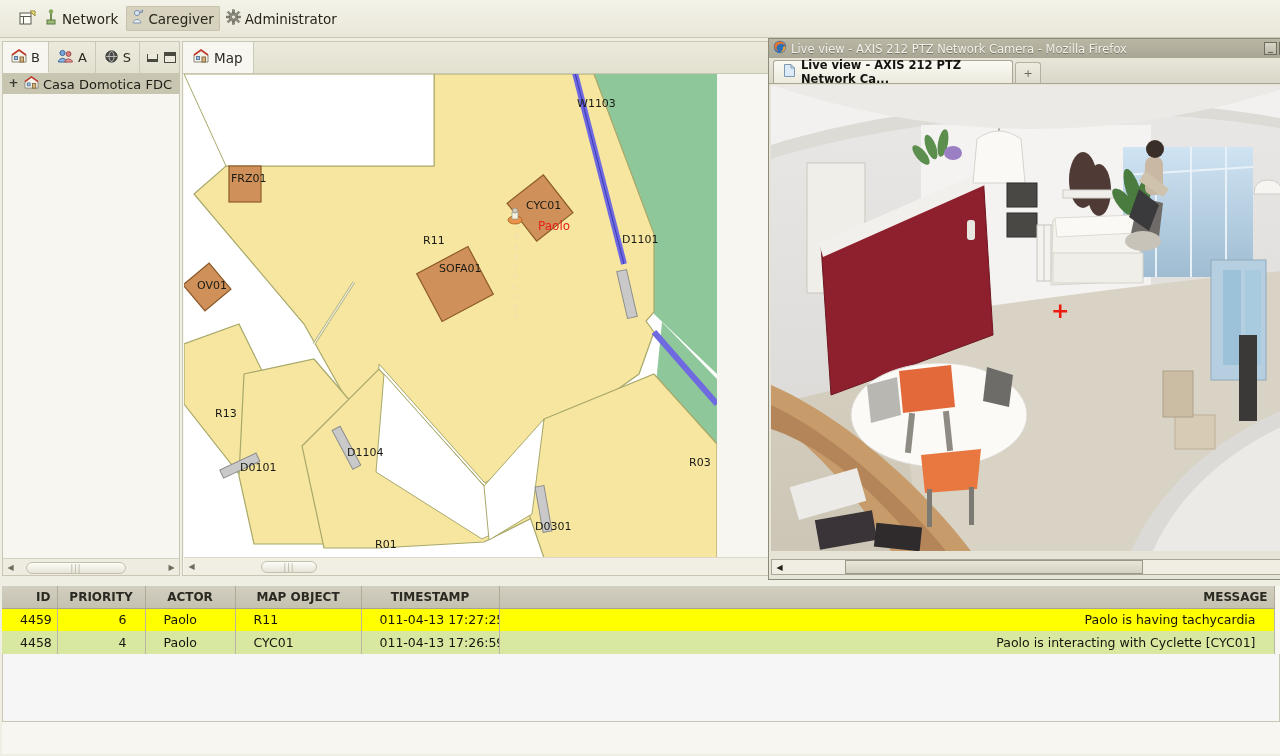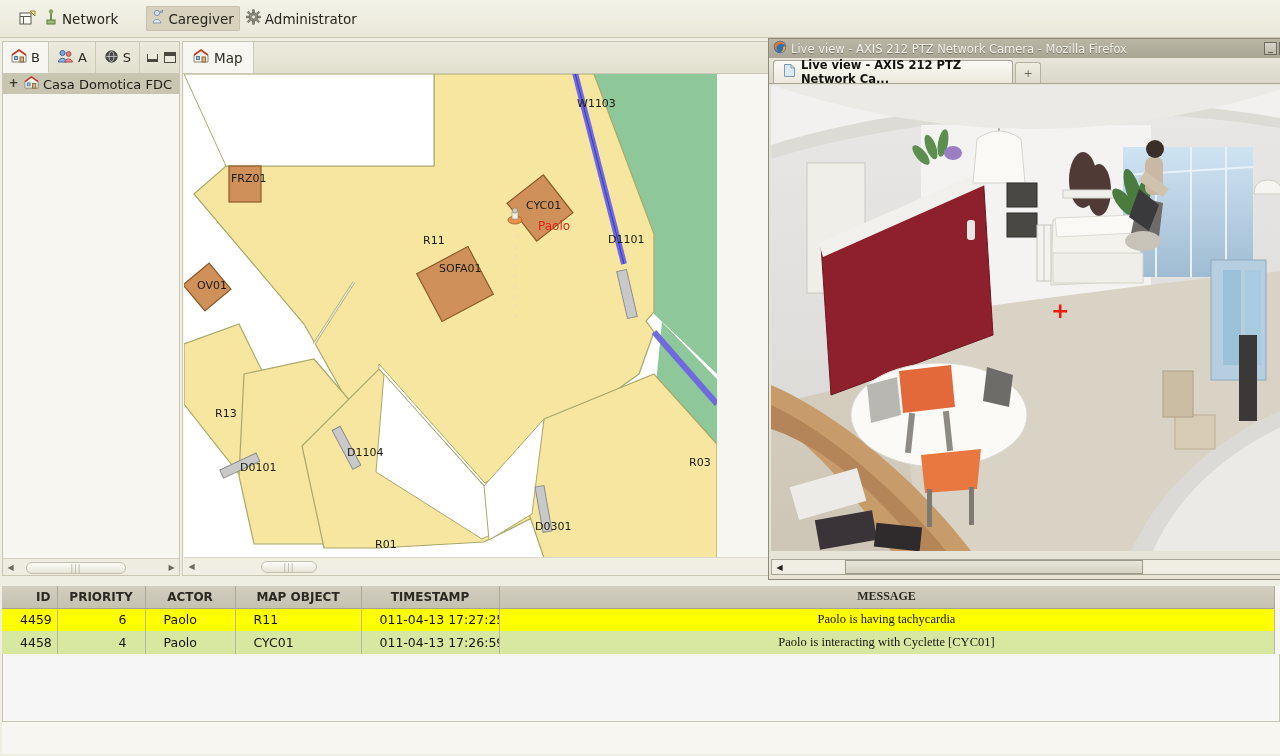--- a/index.html
+++ b/index.html
@@ -23,21 +23,21 @@
   }
   .menu-icon-btn {
     width: 26px; height: 22px; display: inline-flex; align-items: center; justify-content: center;
   }
   .menu-item {
     display: inline-flex; align-items: center; gap: 4px;
     padding: 3px 6px 3px 4px; margin-right: 2px;
     color: #27251d; font-size: 13.5px; white-space: nowrap;
     border-radius: 2px;
   }
-  .menu-item.selected { background: #d6d2bd; box-shadow: inset 0 0 0 1px #c6c2ad; margin-left: 20px; }
+  .menu-item.selected { background: #d6d2bd; box-shadow: inset 0 0 0 1px #c6c2ad; }
 
   
   .workbench { position: absolute; left: 0; top: 38px; width: 1280px; height: 546px; }
 
   
   .navpanel {
     position: absolute; left: 2px; top: 3px; width: 178px; height: 535px;
     background: #f7f6f0; border: 1px solid #c9c6b4;
   }
   .nav-tabbar {
@@ -164,21 +164,21 @@
     font-size: 12px; font-weight: bold; color: #2b2a22; height: 22px; padding: 0 6px;
   }
   table.alerts-table td {
     border-right: 1px solid #b9b6a6; height: 23px; padding: 0 18px;
     font-size: 12.5px; color: #15140f; overflow: hidden; white-space: nowrap;
   }
   tr.sev-high td { background: #ffff00; }
   tr.sev-low td { background: #d9e8a0; }
   .ta-right { text-align: right; }
   .ta-center { }
-  .ta-left { text-align: center; font-family: Liberation Serif, serif; }
+  .ta-left { text-align: right; }
   .alerts-body-bg { background: #f7f6f7; border: 1px solid #c9c6b4; border-top: none; height: 68px; }
 
   
   .ico { display: inline-block; vertical-align: middle; }
 </style>
 </head>
 <body>
 
 <div class="app">
 
@@ -378,21 +378,21 @@
           </svg>
 
           
           <span class="map-label" style="left:47px;  top:98px;">FRZ01</span>
           <span class="map-label" style="left:13px;  top:205px;">OV01</span>
           <span class="map-label" style="left:239px; top:160px;">R11</span>
           <span class="map-label" style="left:255px; top:188px;">SOFA01</span>
           <span class="map-label" style="left:342px; top:125px;">CYC01</span>
           <span class="map-label person" style="left:354px; top:145px;">Paolo</span>
           <span class="map-label" style="left:393px; top:23px;">W1103</span>
-          <span class="map-label" style="left:424px; top:159px;">D1101</span>
+          <span class="map-label" style="left:438px; top:159px;">D1101</span>
           <span class="map-label" style="left:31px;  top:333px;">R13</span>
           <span class="map-label" style="left:56px;  top:387px;">D0101</span>
           <span class="map-label" style="left:163px; top:372px;">D1104</span>
           <span class="map-label" style="left:191px; top:464px;">R01</span>
           <span class="map-label" style="left:351px; top:446px;">D0301</span>
           <span class="map-label" style="left:505px; top:382px;text-align:right;">R03</span>
         </div>
 
         <div class="map-vscroll">
           <div class="vsb-arrow" style="margin-top:2px;">▲</div>

